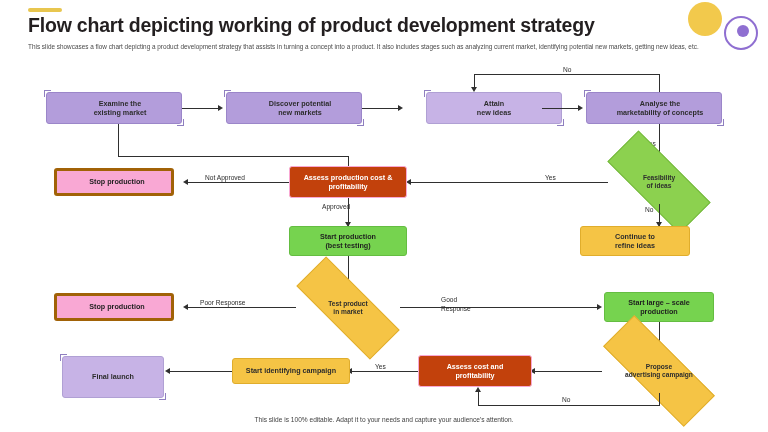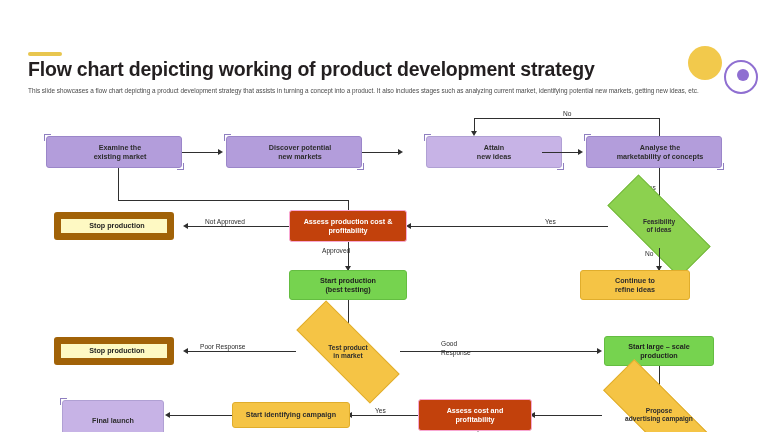--- a/index.html
+++ b/index.html
@@ -3,21 +3,21 @@
 <meta charset="utf-8">
 <style>
   html,body{margin:0;padding:0;}
   body{
     width:768px;height:432px;
     background:#ffffff;
     font-family:"Liberation Sans", sans-serif;
     position:relative;
     overflow:hidden;
   }
-  .slide{position:absolute;inset:0;margin-top:44px;}
+  .slide{position:absolute;inset:0;}
 
   
   .accent-bar{
     position:absolute;left:28px;top:8px;width:34px;height:4px;background:#e8c64f;border-radius:2px;
   }
   
   .circle-yellow{
     position:absolute;right:46px;top:2px;width:34px;height:34px;border-radius:50%;
     background:#f2c94c;
   }
@@ -46,21 +46,21 @@
 
   
   .node{
     position:absolute;box-sizing:border-box;
     display:flex;align-items:center;justify-content:center;text-align:center;
     font-size:7.2px;font-weight:bold;line-height:1.28;
     padding:2px 4px;
   }
   .purple{background:#b39ddb;border:1px solid #9b86c9;color:#2d2d2d;border-radius:3px;padding-left:16px;}
   .purple-lite{background:#c7b3e6;border:1px solid #b0a0d4;color:#2d2d2d;border-radius:3px;}
-  .green{background:#fef9c3;border:7px solid #a16207;color:#1f1f1f;border-radius:3px;padding-left:10px;}
+  .green{background:#f9a8d4;border:3px solid #a16207;color:#1f1f1f;border-radius:3px;padding-left:10px;}
   .green-d{background:#76d34f;border:1px solid #64bd41;color:#1f1f1f;border-radius:3px;}
   .red{background:#c2410c;border:1px solid #f9a8d4;color:#ffffff;border-radius:3px;}
   .yellow{background:#f5c445;border:1px solid #e0ad2c;color:#2d2d2d;border-radius:3px;}
 
   
   .node.corners::before,.node.corners::after{
     content:"";position:absolute;width:6px;height:6px;border:1px solid #8f7fc0;
   }
   .node.corners::before{left:-3px;top:-3px;border-right:none;border-bottom:none;}
   .node.corners::after{right:-3px;bottom:-3px;border-left:none;border-top:none;}

